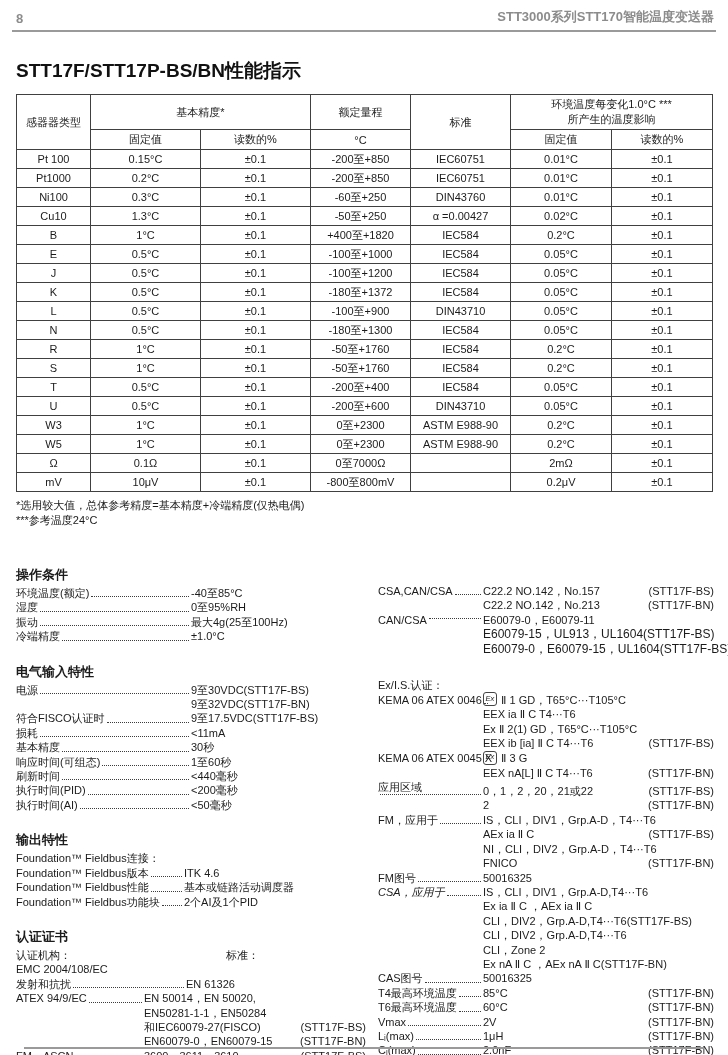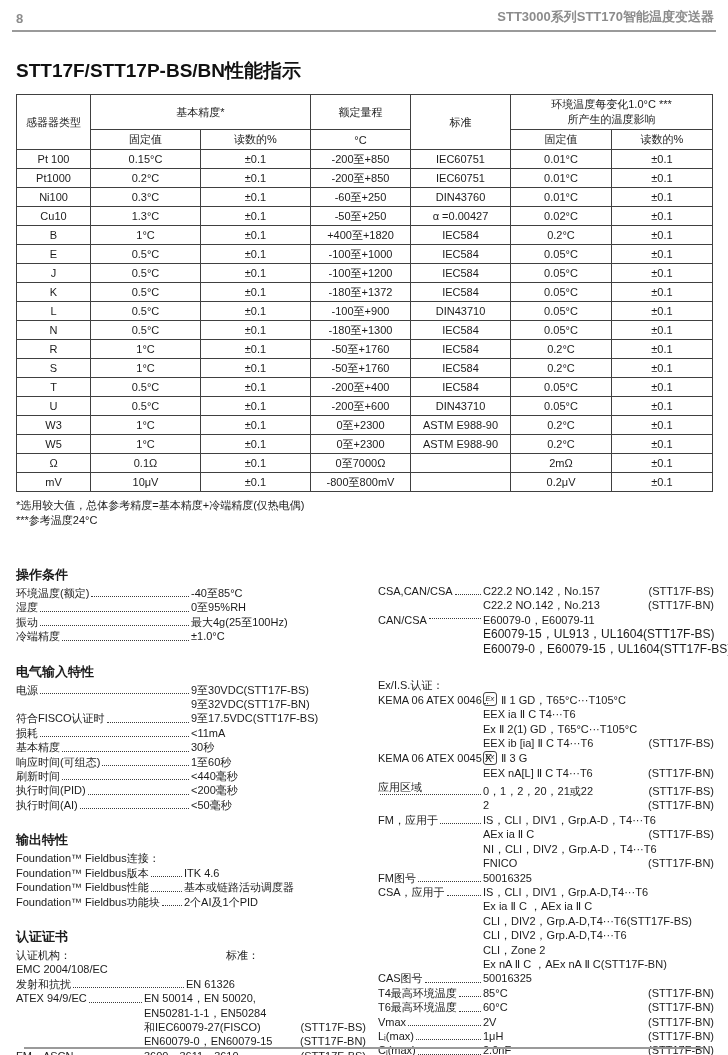--- a/index.html
+++ b/index.html
@@ -564,21 +564,21 @@
         <span class="sfx">(STT17F-BN)</span>
       </div>
       <div class="spec-line">
         <span class="lead" style="width: 105px;">
           <span class="lbl">FM图号 </span>
           <span class="dotfill"></span>
         </span>
         <span class="val">50016325</span>
       </div>
       <div class="spec-line">
-        <span class="lead" style="width: 105px;">
+        <span class="lead" style="width: 105px; font-style: italic;">
           <span class="lbl">CSA，应用于 </span>
           <span class="dotfill"></span>
         </span>
         <span class="val">IS，CLI，DIV1，Grp.A-D,T4···T6</span>
       </div>
       <div class="spec-line">
         <span class="lead" style="width: 105px;">
           <span class="lbl"></span>
         </span>
         <span class="val">Ex ia Ⅱ C ，AEx ia Ⅱ C</span>

